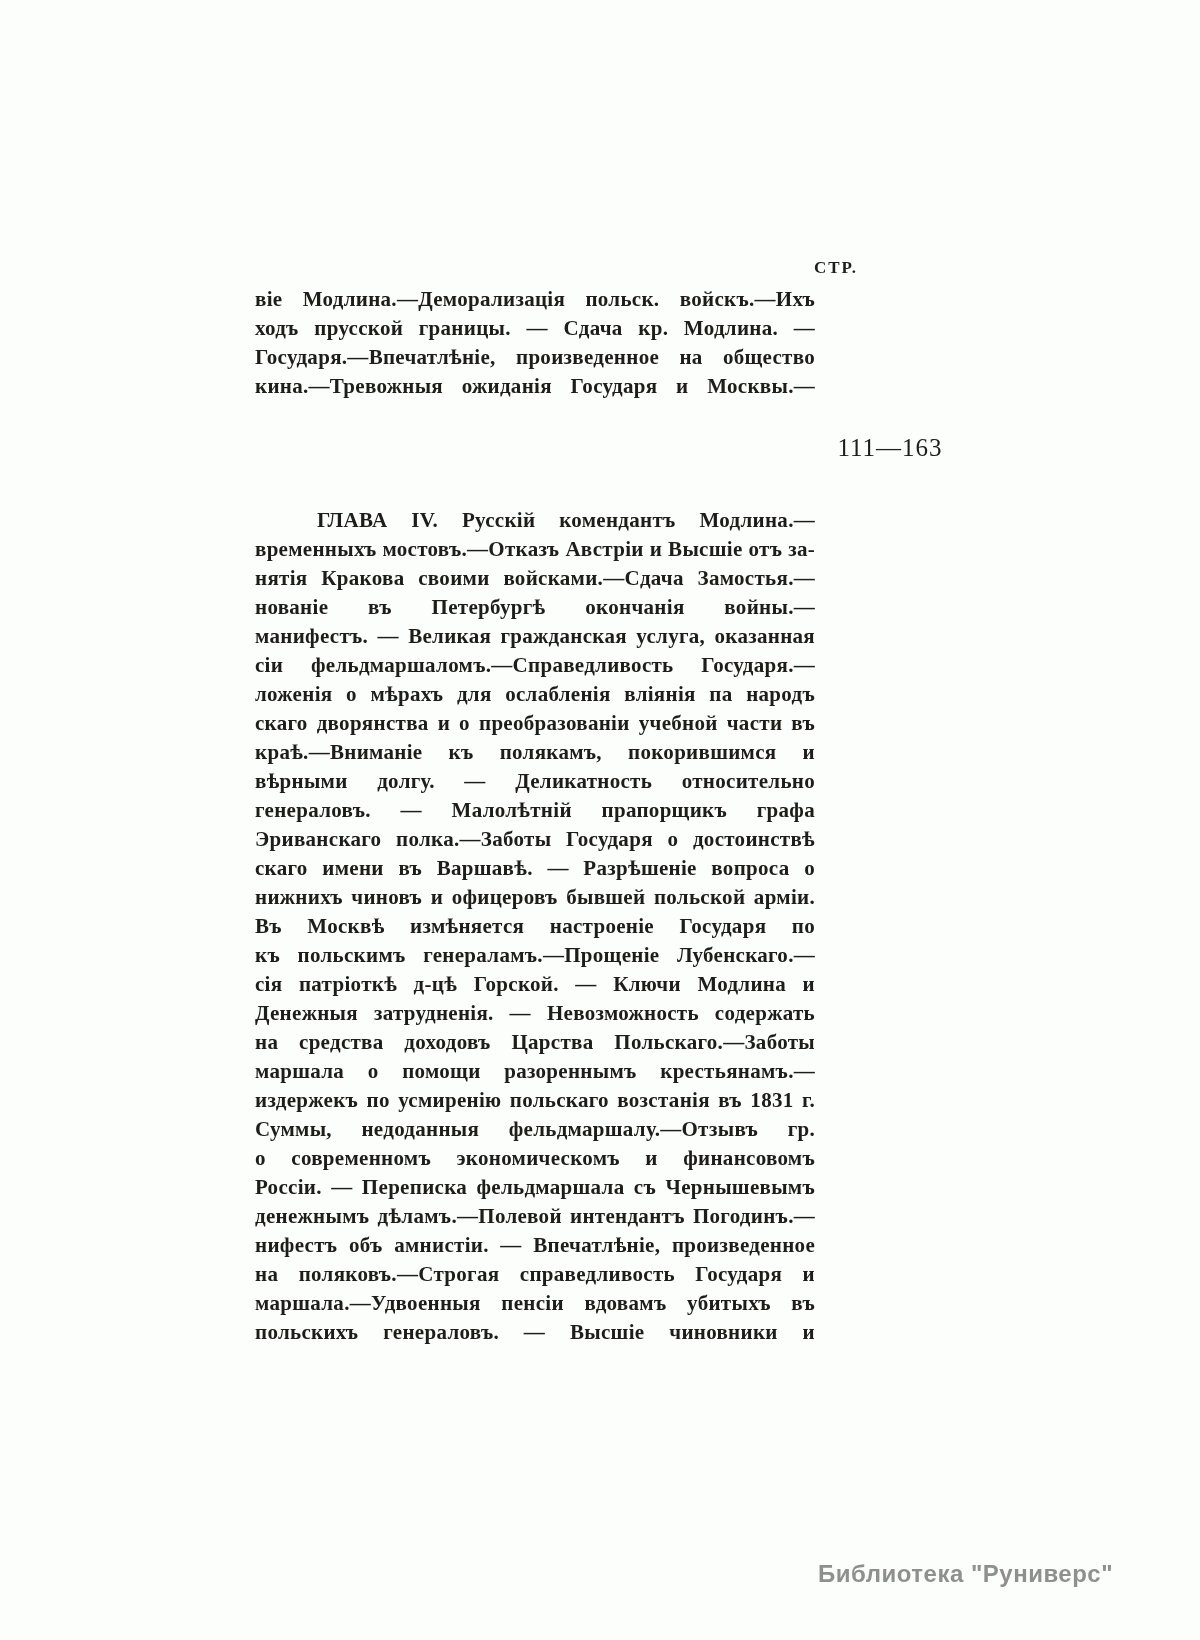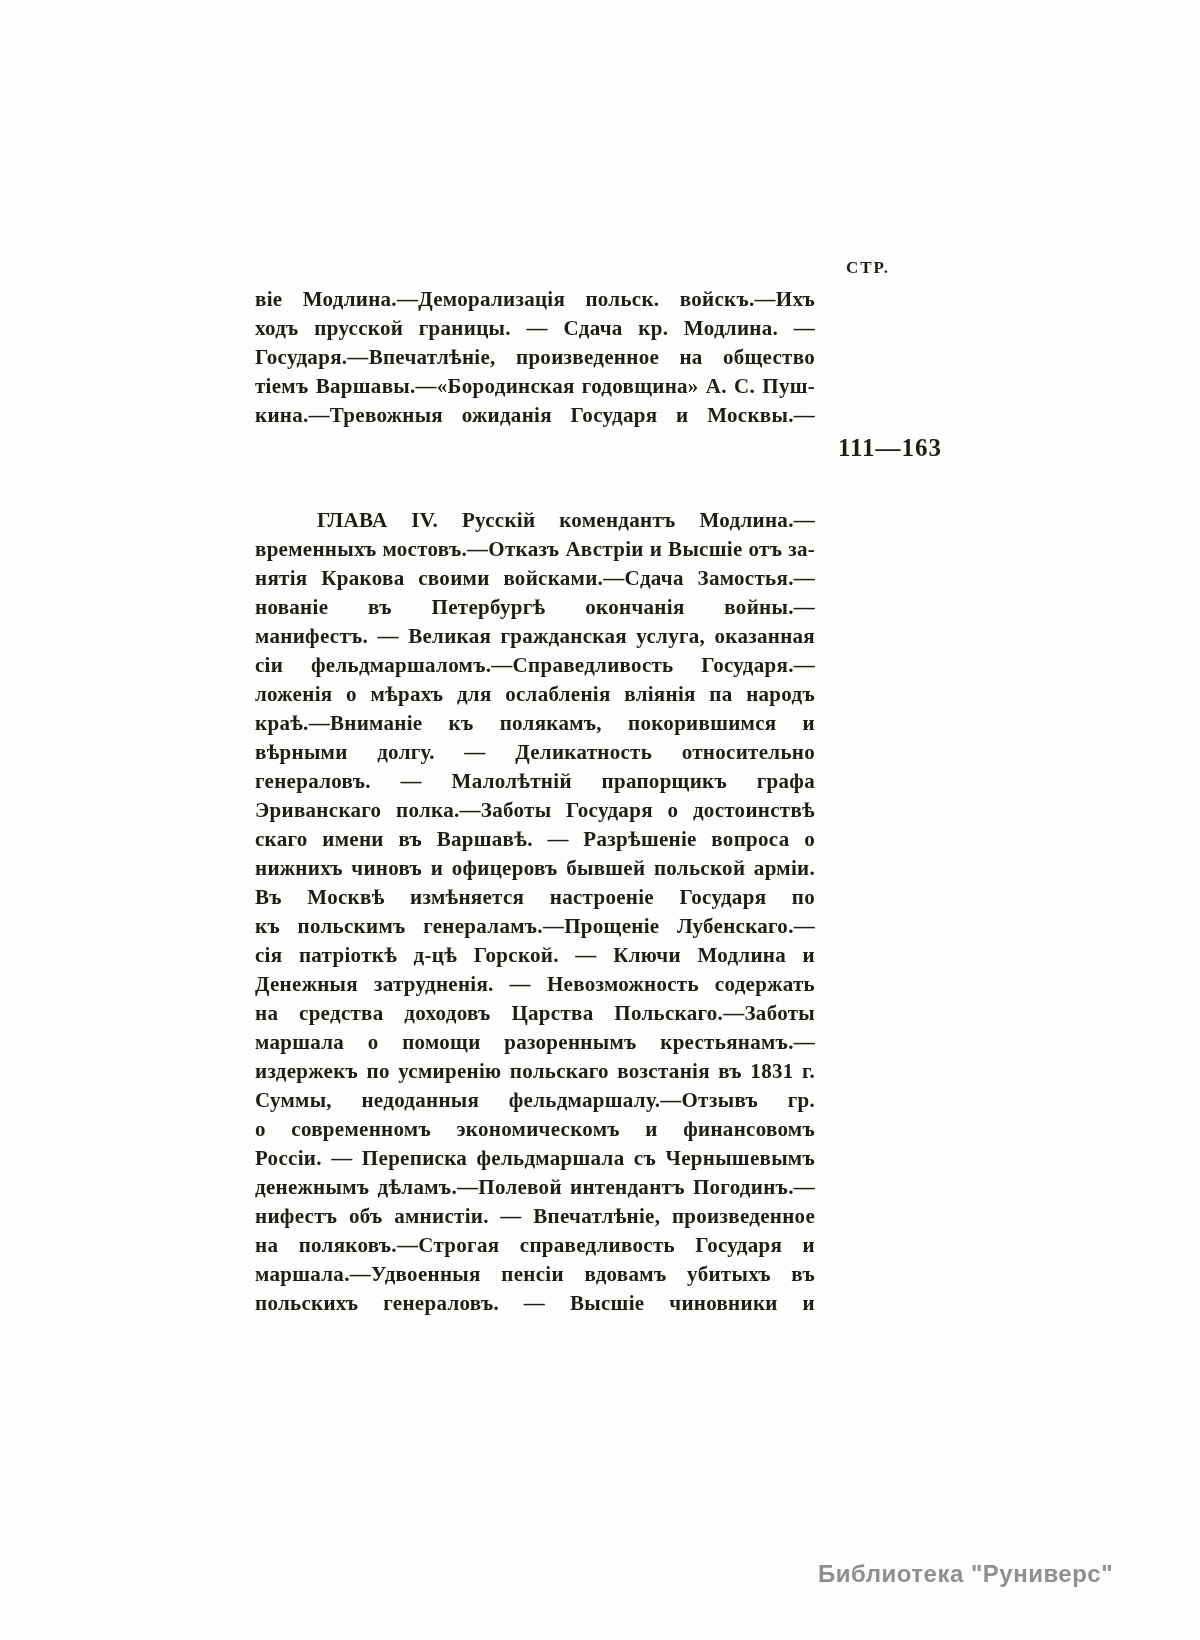--- a/index.html
+++ b/index.html
@@ -9,21 +9,21 @@
     height: 1640px;
     margin: 0 auto;
     background: #fcfefb;
     font-family: "Liberation Serif", serif;
     color: #1f1d19;
     overflow: hidden;
   }
   .col-header {
     position: absolute;
     top: 258px;
-    left: 812px;
+    left: 780px;
     width: 112px;
     text-align: center;
     font-size: 17px;
     font-weight: bold;
     letter-spacing: 2px;
   }
   .para {
     position: absolute;
     left: 255px;
     width: 560px;
@@ -42,21 +42,21 @@
     white-space: normal;
   }
   .ln.indent { text-indent: 62px; }
   .page-range {
     position: absolute;
     top: 434px;
     left: 834px;
     width: 112px;
     text-align: center;
     font-size: 25px;
-    font-weight: bold;
+    font-weight: normal;
     letter-spacing: 1px;
   }
   .watermark {
     position: absolute;
     top: 1560px;
     left: 818px;
     font-family: "Liberation Sans", sans-serif;
     font-size: 24px;
     font-weight: bold;
     color: #8f8f8f;
@@ -67,34 +67,34 @@
 <body>
 
 <div class="page">
 
   <div class="col-header">СТР.</div>
 
   <div class="para para-continuation">
     <div class="ln">віе Модлина.—Деморализація польск. войскъ.—Ихъ пере-</div>
     <div class="ln">ходъ прусской границы. — Сдача кр. Модлина. — Письмо</div>
     <div class="ln">Государя.—Впечатлѣніе, произведенное на общество взя-</div>
-    <div class="ln">тіемъ Варшавы.—«Бородинская годовщина» А. С. Пуш-</div>
     <div class="ln">кина.—Тревожныя ожиданія Государя и Москвы.—Реля-</div>
   </div>
 
   <div class="page-range">111—163</div>
 
   <div class="para para-chapter4">
     <div class="ln indent">ГЛАВА IV. Русскій комендантъ Модлина.—Наводка</div>
     <div class="ln">временныхъ мостовъ.—Отказъ Австріи и Высшіе отъ за-</div>
     <div class="ln">нятія Кракова своими войсками.—Сдача Замостья.—Празд-</div>
     <div class="ln">нованіе въ Петербургѣ окончанія войны.—Великодушный</div>
     <div class="ln">манифестъ. — Великая гражданская услуга, оказанная Рос-</div>
     <div class="ln">сіи фельдмаршаломъ.—Справедливость Государя.—Предпо-</div>
     <div class="ln">ложенія о мѣрахъ для ослабленія вліянія па народъ поль-</div>
+    <div class="ln">скаго дворянства и о преобразованіи учебной части въ</div>
     <div class="ln">краѣ.—Вниманіе къ полякамъ, покорившимся и оставшимся</div>
     <div class="ln">вѣрными долгу. — Деликатность относительно польскихъ</div>
     <div class="ln">генераловъ. — Малолѣтній прапорщикъ графа Паскевича-</div>
     <div class="ln">Эриванскаго полка.—Заботы Государя о достоинствѣ рус-</div>
     <div class="ln">скаго имени въ Варшавѣ. — Разрѣшеніе вопроса о судьбѣ</div>
     <div class="ln">нижнихъ чиновъ и офицеровъ бывшей польской арміи.—</div>
     <div class="ln">Въ Москвѣ измѣняется настроеніе Государя по отношенію</div>
     <div class="ln">къ польскимъ генераламъ.—Прощеніе Лубенскаго.—Пен-</div>
     <div class="ln">сія патріоткѣ д-цѣ Горской. — Ключи Модлина и Замостья.—</div>
     <div class="ln">Денежныя затрудненія. — Невозможность содержать армію</div>

